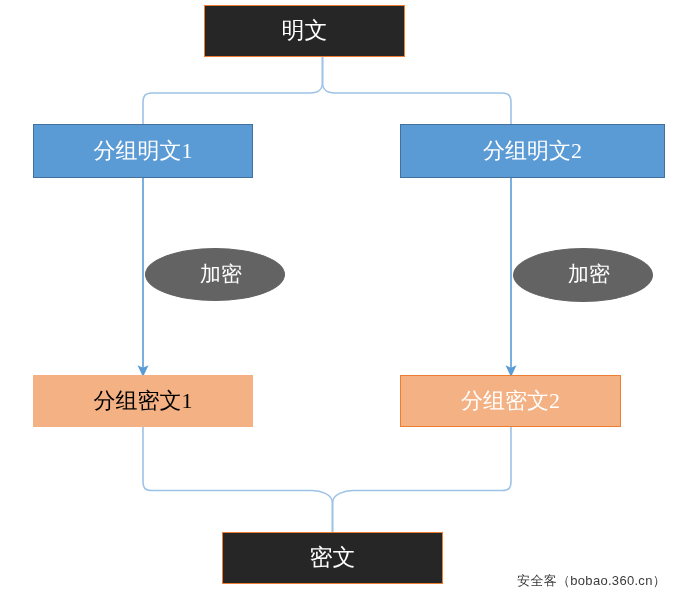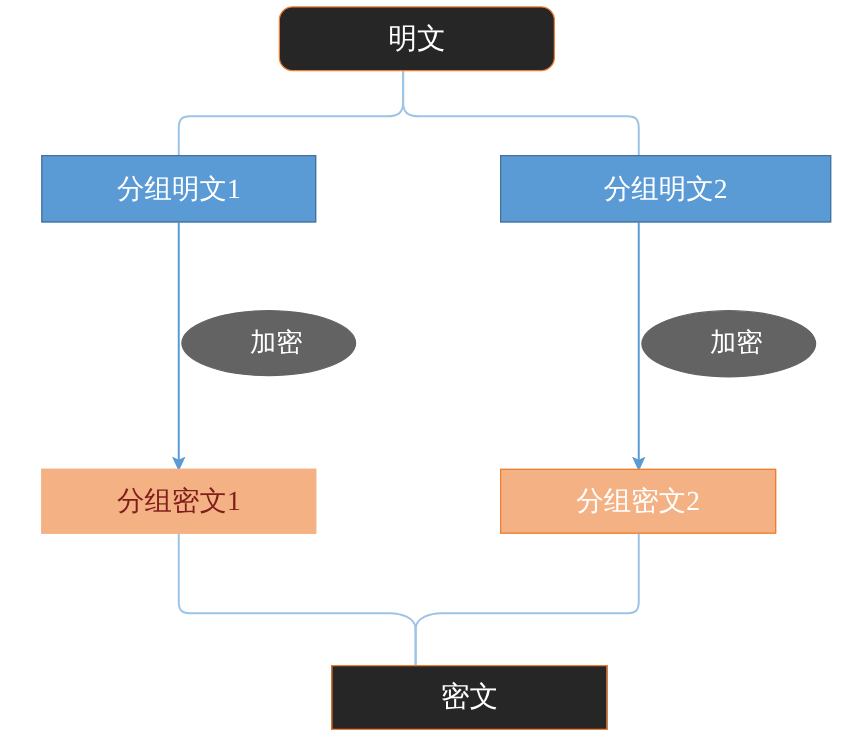--- a/index.html
+++ b/index.html
@@ -44,21 +44,21 @@
   .node-blue {
     background: #5b9bd5;
     border: 1px solid #41719c;
     color: #ffffff;
     font-size: 22px;
     justify-content: center;
   }
   .node-orange {
     background: #f4b183;
     border: 1px solid #f4b183;
-    color: #7f1d1d;
+    color: #000000;
     font-size: 22px;
   }
   .node-orange-bordered {
     background: #f4b183;
     border: 1px solid #ed7d31;
     color: #ffffff;
     font-size: 22px;
     text-align: right;
   }
   .node-ellipse {
@@ -120,21 +120,21 @@
              C 320 490.5 332.5 494 332.5 503
              L 332.5 532" fill="none" stroke="#9dc3e6" stroke-width="1.6"></path>
     <path d="M 511 427
              L 511 481
              C 511 488 509 490.5 502 490.5
              L 353 490.5
              C 345 490.5 332.5 494 332.5 503
              L 332.5 532" fill="none" stroke="#9dc3e6" stroke-width="1.6"></path>
   </svg>
 
-  <div class="node node-dark" style="left:223px; top:5px; width:221px; height:52px;border-radius:11px;">
+  <div class="node node-dark" style="left:204px; top:5px; width:201px; height:52px;">
     <span class="node-label">明文</span>
   </div>
 
   <div class="node node-blue" style="left:33px; top:124px; width:220px; height:54px;">
     <span class="node-label">分组明文1</span>
   </div>
 
   <div class="node node-blue" style="left:400px; top:124px; width:265px; height:54px;">
     <span class="node-label">分组明文2</span>
   </div>
@@ -148,18 +148,19 @@
   </div>
 
   <div class="node node-orange" style="left:33px; top:375px; width:220px; height:52px;">
     <span class="node-label">分组密文1</span>
   </div>
 
   <div class="node node-orange-bordered" style="left:400px; top:375px; width:221px; height:52px;">
     <span class="node-label">分组密文2</span>
   </div>
 
-  <div class="node node-dark" style="left:222px; top:532px; width:221px; height:52px;margin-left:43px;">
+  <div class="node node-dark" style="left:222px; top:532px; width:221px; height:52px;">
     <span class="node-label">密文</span>
   </div>
 
+  <div id="watermark">安全客（bobao.360.cn）</div>
 
 </div>
 
 </body></html>

